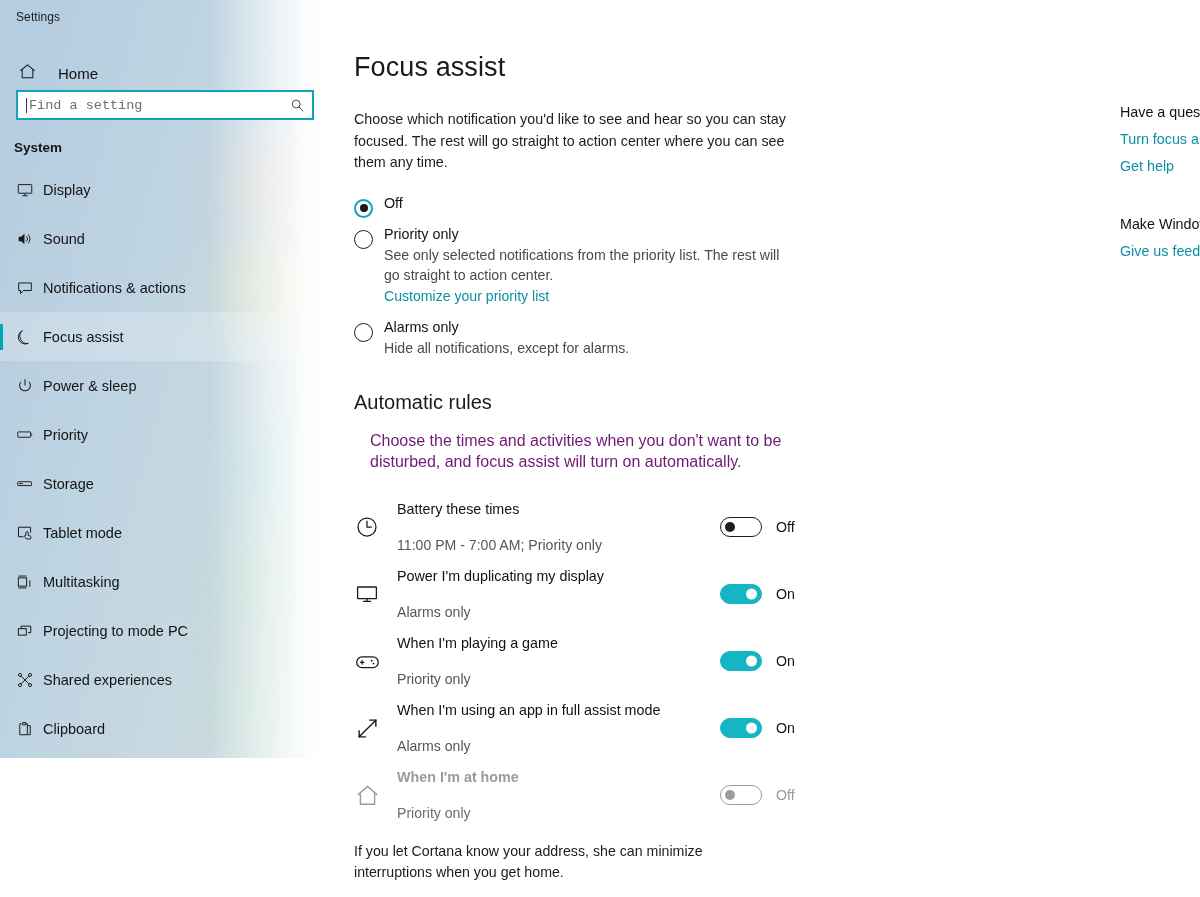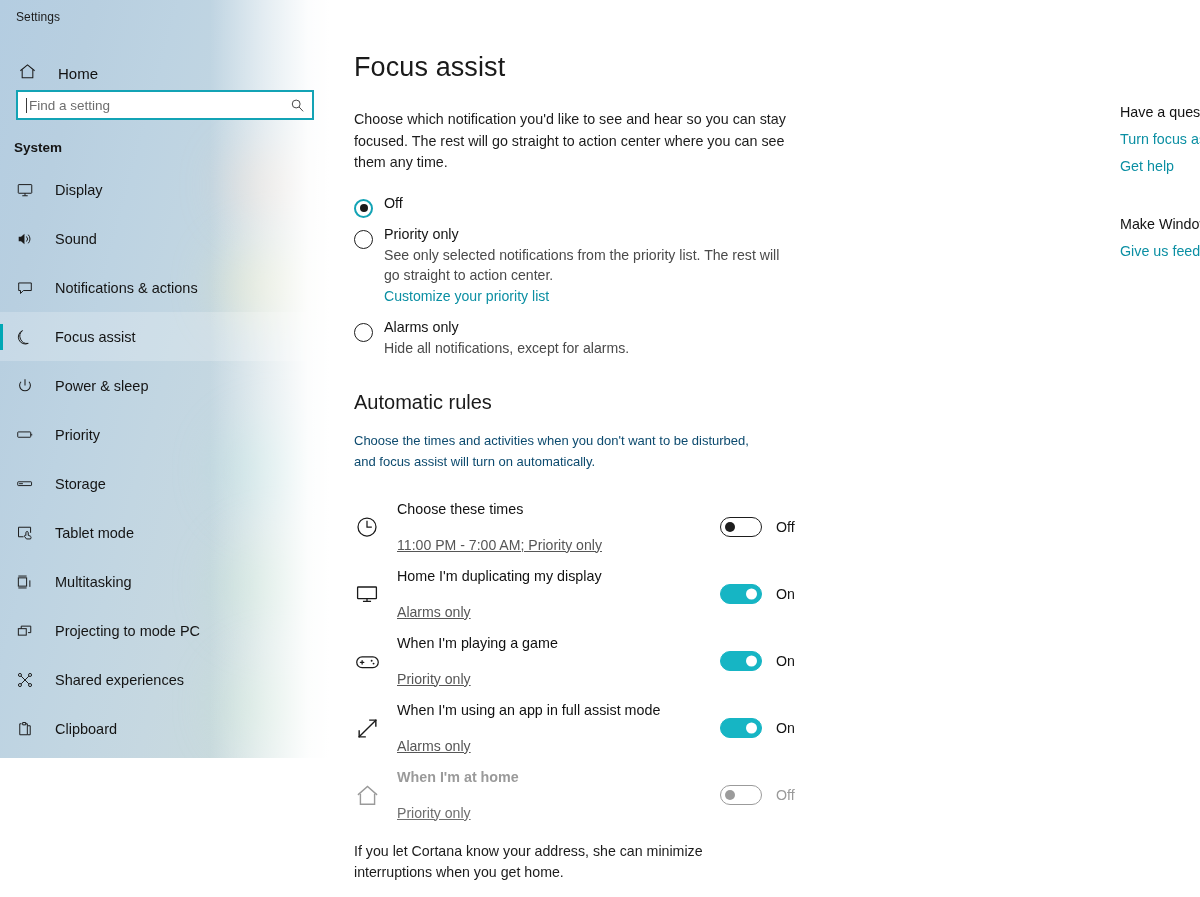--- a/index.html
+++ b/index.html
@@ -110,21 +110,21 @@
     height: 15px;
     background: #3a3a3a;
     margin-left: 8px;
     flex: 0 0 1px;
   }
   .search-input {
     flex: 1;
     border: none;
     outline: none;
     background: transparent;
-    font-family: Liberation Sans, sans-serif;
+    font-family: Liberation Mono, monospace;
     font-size: 13.5px;
     color: #333;
     padding: 0 4px 0 2px;
     height: 100%;
   }
   .search-input::placeholder { color: #6d6d6d; opacity: 1; }
   .search-btn {
     width: 30px; height: 100%;
     display: flex; align-items: center; justify-content: center;
     color: #444;
@@ -151,21 +151,21 @@
     padding-left: 14px;
     cursor: default;
   }
   .nav-item .ico {
     width: 22px; height: 22px;
     display: flex; align-items: center; justify-content: center;
     color: #1b1b1b;
     flex: 0 0 22px;
   }
   .nav-item .lbl {
-    margin-left: 19px;
+    margin-left: 7px;
     font-size: 14.5px;
     color: #141414;
     white-space: nowrap;
   }
   .nav-item.selected { background: rgba(255,255,255,.22); }
   .nav-item.selected::before {
     content: "";
     position: absolute;
     left: 0; top: 50%;
     transform: translateY(-50%);
@@ -252,24 +252,24 @@
     cursor: default;
   }
 
   .section-title {
     font-size: 20px;
     font-weight: normal;
     color: #1a1a1a;
     margin: 32px 0 0 0;
   }
   .section-desc {
-    font-size: 13px;
+    font-size: 16px;
     line-height: 21px;
-    color: #0c4a6e;
-    margin: 16px 0 0 0;
+    color: #701a75;
+    margin: 16px 0 0 16px;
     width: 420px;
   }
 
   .rules { margin-top: 22px; }
   .rule {
     position: relative;
     display: flex;
     align-items: center;
     height: 67px;
   }
@@ -286,21 +286,20 @@
   .rule .r-title {
     font-size: 14.3px;
     color: #111111;
     line-height: 19px;
   }
   .rule .r-sub {
     font-size: 14.1px;
     color: #565656;
     line-height: 19px;
     margin-top: 17px;
-    text-decoration: underline;
   }
   .rule .switchwrap {
     position: absolute;
     left: 366px;
     display: flex;
     align-items: center;
   }
   .switch {
     position: relative;
     width: 42px; height: 20px;
@@ -609,40 +608,40 @@
       <div class="rules">
 
         <div class="rule">
           <span class="ico">
             <svg width="24" height="24" viewBox="0 0 24 24" fill="none" stroke="currentColor" stroke-width="1.25">
               <circle cx="12" cy="12" r="9"></circle>
               <path d="M12 6.4V12h4.2" stroke-linecap="square"></path>
             </svg>
           </span>
           <div class="texts">
-            <div class="r-title">Choose these times</div>
+            <div class="r-title">Battery these times</div>
             <div class="r-sub">11:00 PM - 7:00 AM; Priority only</div>
           </div>
           <div class="switchwrap">
             <span class="switch off">
                 <span class="knob"></span>
               </span>
             <span class="switch-label">Off</span>
           </div>
         </div>
 
         <div class="rule">
           <span class="ico">
             <svg width="24" height="24" viewBox="0 0 24 24" fill="none" stroke="currentColor" stroke-width="1.3">
               <rect x="2.6" y="5" width="18.8" height="11.6" rx="0.6"></rect>
               <path d="M12 16.6v2.6M8.6 19.4h6.8" stroke-linecap="square"></path>
             </svg>
           </span>
           <div class="texts">
-            <div class="r-title">Home I'm duplicating my display</div>
+            <div class="r-title">Power I'm duplicating my display</div>
             <div class="r-sub">Alarms only</div>
           </div>
           <div class="switchwrap">
             <span class="switch on">
                 <span class="knob"></span>
               </span>
             <span class="switch-label">On</span>
           </div>
         </div>
 

